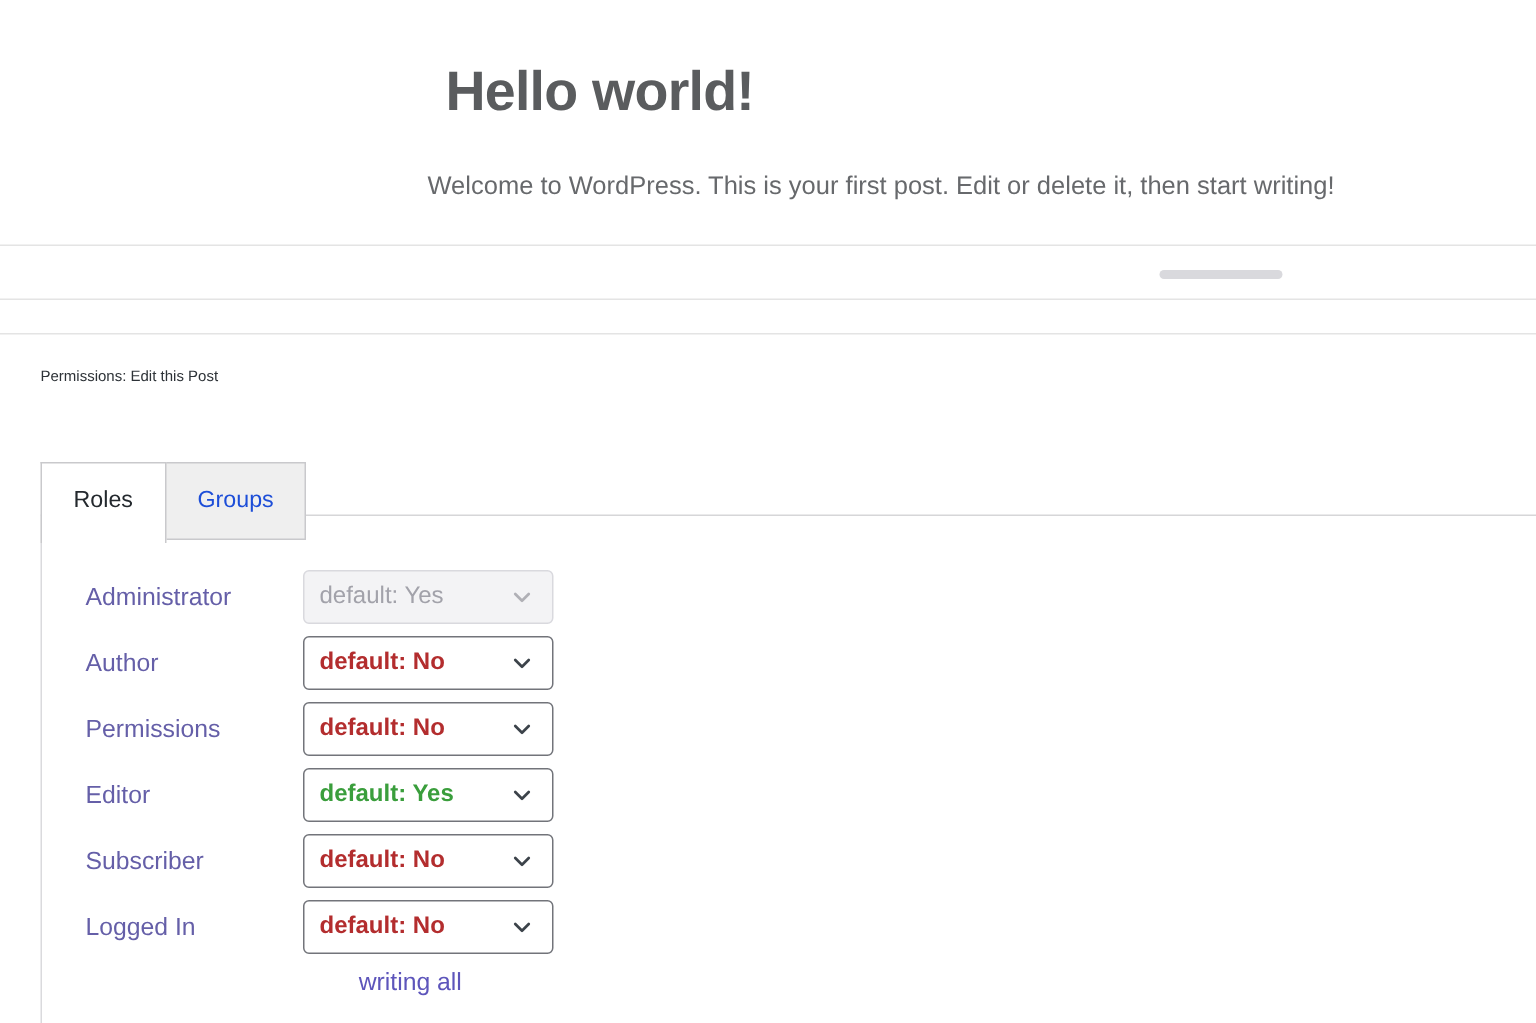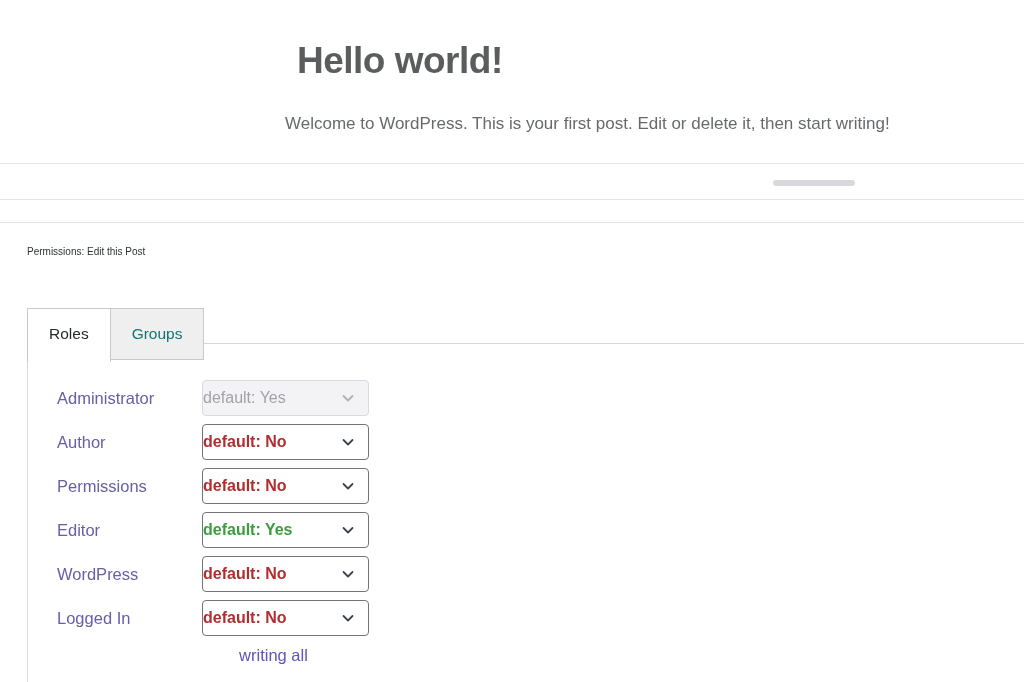--- a/index.html
+++ b/index.html
@@ -63,21 +63,21 @@
     position: absolute;
     left: 27px; top: 308px;
     display: flex;
     z-index: 2;
   }
   .tab {
     height: 52px;
     line-height: 50px;
     padding: 0 21px;
     font-size: 15.5px;
-    color: #0f766e;
+    color: #1d4ed8;
     background: #efefef;
     border: 1px solid #c9c9cc;
     margin-left: -1px;
     cursor: pointer;
     white-space: nowrap;
   }
   .tab:first-child { margin-left: 0; }
   .tab.active {
     background: #ffffff;
     color: #24292e;
@@ -119,21 +119,21 @@
     font-size: 16.5px;
     color: var(--color-role_label, #655fa8);
     margin-left: 12px;
   }
   .sel {
     width: 167px;
     height: 36px;
     display: flex;
     align-items: center;
     justify-content: space-between;
-    padding: 0 12px 0 0;
+    padding: 0 12px 0 10px;
     border: 1px solid #72747a;
     border-radius: 4px;
     background: #ffffff;
     font-size: 16px;
     font-weight: bold;
     cursor: pointer;
   }
   .sel .chev { color: #3c434a; display: flex; }
   .sel--no  .sel-text { color: var(--color-value_no, #b32d2e); }
   .sel--yes .sel-text { color: var(--color-value_yes, #3a9e3c); }
@@ -224,21 +224,21 @@
         <span class="sel-text">default: Yes</span>
         <span class="chev">
             <svg width="16" height="16" viewBox="0 0 16 16">
               <path d="M3.5 6l4.5 4.5L12.5 6" fill="none" stroke="currentColor" stroke-width="1.8" stroke-linecap="round" stroke-linejoin="round"></path>
             </svg>
           </span>
       </div>
     </div>
 
     <div class="role-row">
-      <div class="role-label">WordPress</div>
+      <div class="role-label">Subscriber</div>
       <div class="sel sel--no">
         <span class="sel-text">default: No</span>
         <span class="chev">
             <svg width="16" height="16" viewBox="0 0 16 16">
               <path d="M3.5 6l4.5 4.5L12.5 6" fill="none" stroke="currentColor" stroke-width="1.8" stroke-linecap="round" stroke-linejoin="round"></path>
             </svg>
           </span>
       </div>
     </div>
 

